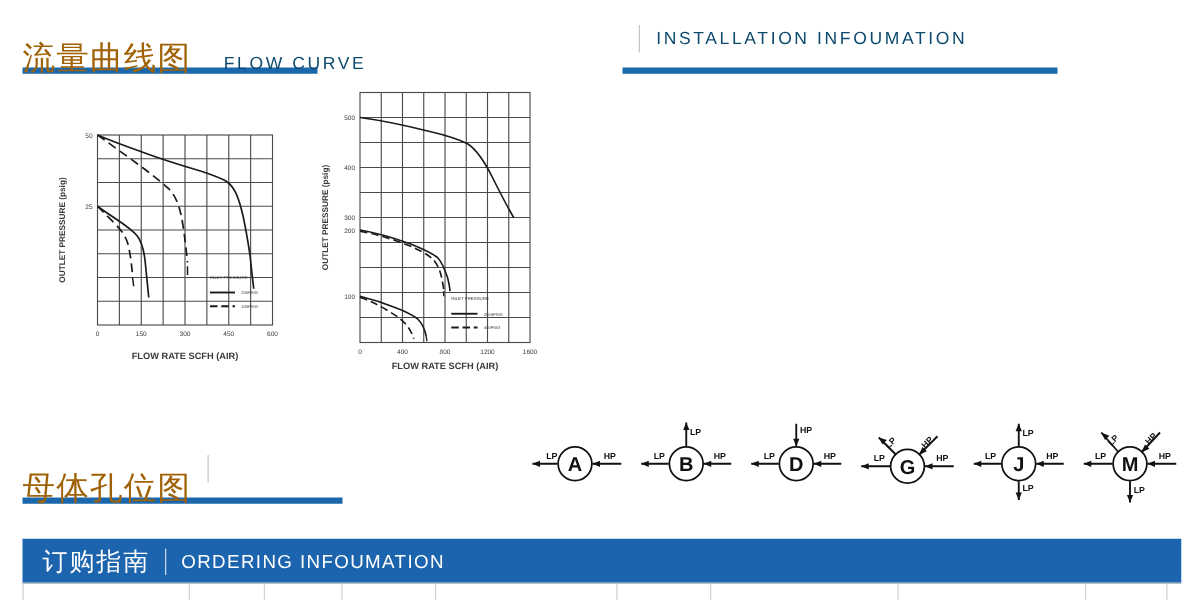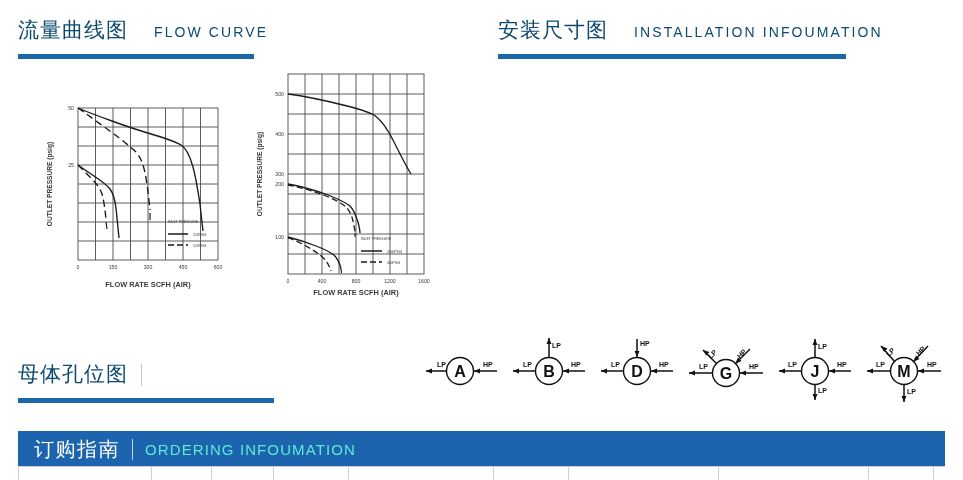--- a/index.html
+++ b/index.html
@@ -14,25 +14,26 @@
     color: #333;
   }
 
   
   .sec-head { position: absolute; }
   .sec-head .row {
     display: flex; align-items: baseline;
     height: 34px;
   }
   .sec-head .cn {
-    font-size: 21px;
-    color: #0c4a6e;
+    font-size: 26px;
+    color: #a16207;
     letter-spacing: 1px;
     white-space: nowrap;
     line-height: 32px;
+    margin-top: 16px;
   }
   .sec-head .sep {
     width: 1px; background: #c6c6c6;
     height: 22px; margin: 0 13px;
     align-self: center;
   }
   .sec-head .en {
     font-size: 14px;
     color: #0c4a6e;
     letter-spacing: 2.1px;
@@ -54,21 +55,21 @@
   }
   .banner .cn {
     color: #ffffff; font-size: 20px;
     letter-spacing: 1.5px; white-space: nowrap;
   }
   .banner .sep {
     width: 1px; background: rgba(255,255,255,.75);
     height: 21px; margin: 0 12px;
   }
   .banner .en {
-    color: #5eead4; font-size: 15px;
+    color: #ffffff; font-size: 15px;
     letter-spacing: 1.1px; white-space: nowrap;
   }
 
   
   .spec-table {
     position: absolute;
     display: flex;
     box-sizing: border-box;
     border-left: 1px solid #d2d2d2;
     border-top: 1px solid #cfcfcf;
@@ -96,21 +97,20 @@
   <div class="row">
     <span class="cn">流量曲线图</span>
     <span class="sep"></span>
     <span class="en">FLOW CURVE</span>
   </div>
   <div class="rule" style="width:236px;"></div>
 </div>
 
 <div class="sec-head" style="left:498px; top:14px; width:348px;">
   <div class="row">
-    <span class="cn">安装尺寸图</span>
     <span class="sep"></span>
     <span class="en">INSTALLATION INFOUMATION</span>
   </div>
   <div class="rule" style="width:348px;"></div>
 </div>
 
 <div class="chart" style="left:40px; top:68px;">
   <svg width="200" height="232" viewBox="0 0 200 232">
 
     <g stroke="#4a4a4a" stroke-width="0.9" fill="none">

